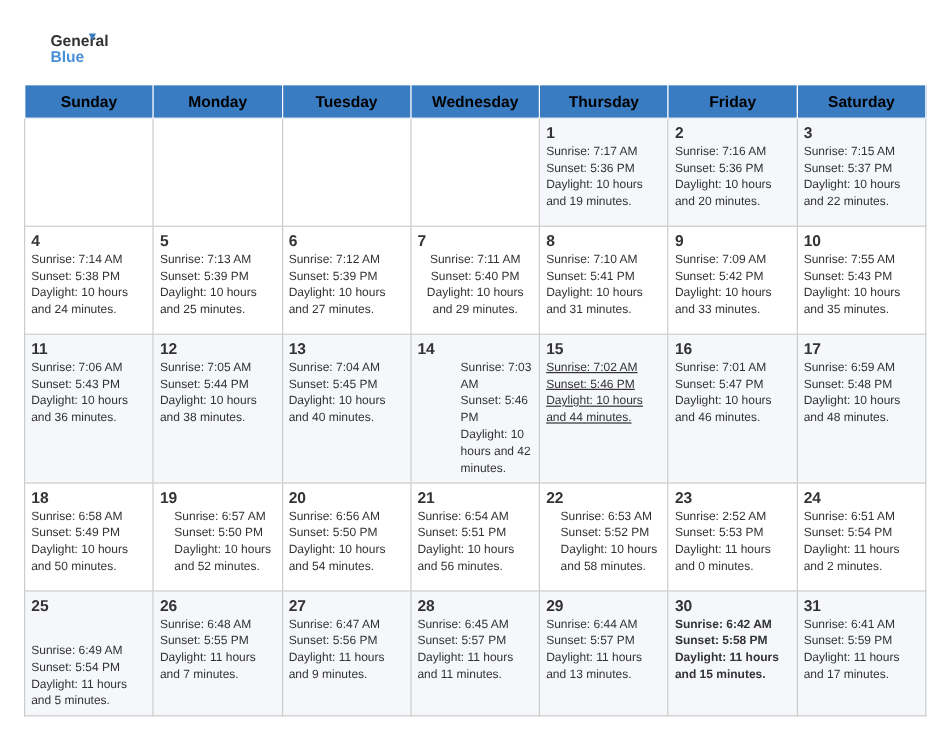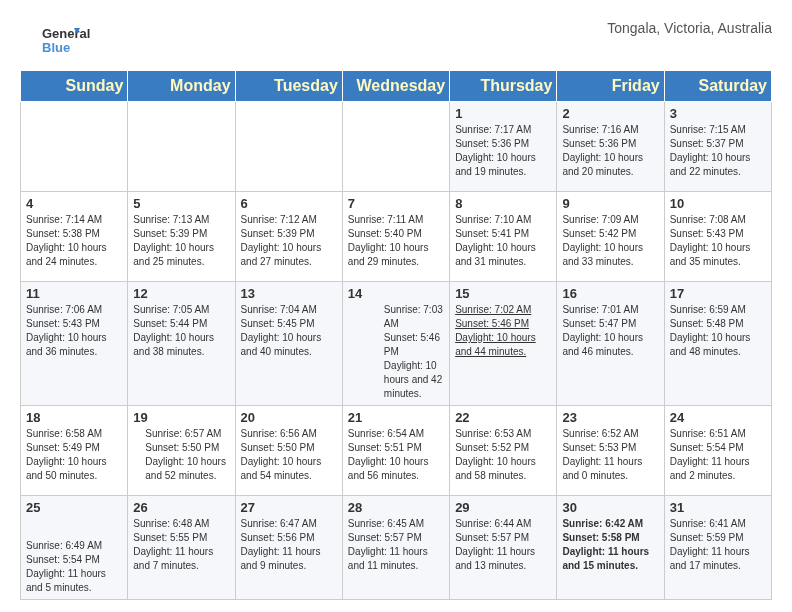--- a/index.html
+++ b/index.html
@@ -38,25 +38,25 @@
       font-size: 14px;
       color: #555;
     }
     table {
       width: 100%;
       border-collapse: collapse;
       table-layout: fixed;
     }
     thead tr th {
       background: #3a7cc1;
-      color: #fef9c3;
-      font-size: 16px;
+      color: #000000;
+      font-size: 13px;
       font-weight: bold;
       padding: 6px 4px;
-      text-align: right;
+      text-align: center;
       border: 1px solid #fff;
     }
     tbody tr td {
       vertical-align: top;
       border: 1px solid #ccc;
       padding: 4px 5px;
       height: 90px;
       font-size: 10px;
       color: #333;
       background: #fff;
@@ -89,21 +89,20 @@
 <div class="header">
   <div class="logo">
     <svg class="logo-icon" viewBox="0 0 40 40" xmlns="http://www.w3.org/2000/svg" style="width: 80px; height: 40px;">
       <text x="2" y="18" font-size="13" font-weight="bold" fill="#333" font-family="Arial">General</text>
       <text x="2" y="32" font-size="13" font-weight="bold" fill="#4a90d9" font-family="Arial">Blue</text>
       <polygon points="34,8 40,8 37,14" fill="#3a7cc1"></polygon>
     </svg>
 
   </div>
   <div class="title-block">
-    <div class="location">Tongala, Victoria, Australia</div>
   </div>
 </div>
 
 <table>
   <thead>
     <tr>
     <th>Sunday</th>
         <th>Monday</th>
         <th>Tuesday</th>
         <th>Wednesday</th>
@@ -151,39 +150,39 @@
 Daylight: 10 hours and 25 minutes.</div>
         </td>
         <td>
           <span class="day-num">6</span>
           <div class="day-info" style="white-space: pre-line;">Sunrise: 7:12 AM
 Sunset: 5:39 PM
 Daylight: 10 hours and 27 minutes.</div>
         </td>
         <td>
           <span class="day-num">7</span>
-          <div class="day-info" style="white-space: pre-line;">Sunrise: 7:11 AM
+          <div class="day-info" style="white-space: pre-line; text-align: center;">Sunrise: 7:11 AM
 Sunset: 5:40 PM
 Daylight: 10 hours and 29 minutes.</div>
         </td>
         <td>
           <span class="day-num">8</span>
           <div class="day-info" style="white-space: pre-line;">Sunrise: 7:10 AM
 Sunset: 5:41 PM
 Daylight: 10 hours and 31 minutes.</div>
         </td>
         <td>
           <span class="day-num">9</span>
           <div class="day-info" style="white-space: pre-line;">Sunrise: 7:09 AM
 Sunset: 5:42 PM
 Daylight: 10 hours and 33 minutes.</div>
         </td>
         <td>
           <span class="day-num">10</span>
-          <div class="day-info" style="white-space: pre-line;">Sunrise: 7:08 AM
+          <div class="day-info" style="white-space: pre-line;">Sunrise: 7:55 AM
 Sunset: 5:43 PM
 Daylight: 10 hours and 35 minutes.</div>
         </td>
       </tr>
       <tr>
         <td>
           <span class="day-num">11</span>
           <div class="day-info" style="white-space: pre-line;">Sunrise: 7:06 AM
 Sunset: 5:43 PM
 Daylight: 10 hours and 36 minutes.</div>
@@ -245,27 +244,27 @@
 Daylight: 10 hours and 54 minutes.</div>
         </td>
         <td>
           <span class="day-num">21</span>
           <div class="day-info" style="white-space: pre-line;">Sunrise: 6:54 AM
 Sunset: 5:51 PM
 Daylight: 10 hours and 56 minutes.</div>
         </td>
         <td>
           <span class="day-num">22</span>
-          <div class="day-info" style="white-space: pre-line;">Sunrise: 6:53 AM
+          <div class="day-info" style="white-space: pre-line; margin-left: 12px;">Sunrise: 6:53 AM
 Sunset: 5:52 PM
 Daylight: 10 hours and 58 minutes.</div>
         </td>
         <td>
           <span class="day-num">23</span>
-          <div class="day-info" style="white-space: pre-line;">Sunrise: 6:52 AM
+          <div class="day-info" style="white-space: pre-line;">Sunrise: 2:52 AM
 Sunset: 5:53 PM
 Daylight: 11 hours and 0 minutes.</div>
         </td>
         <td>
           <span class="day-num">24</span>
           <div class="day-info" style="white-space: pre-line;">Sunrise: 6:51 AM
 Sunset: 5:54 PM
 Daylight: 11 hours and 2 minutes.</div>
         </td>
       </tr>

